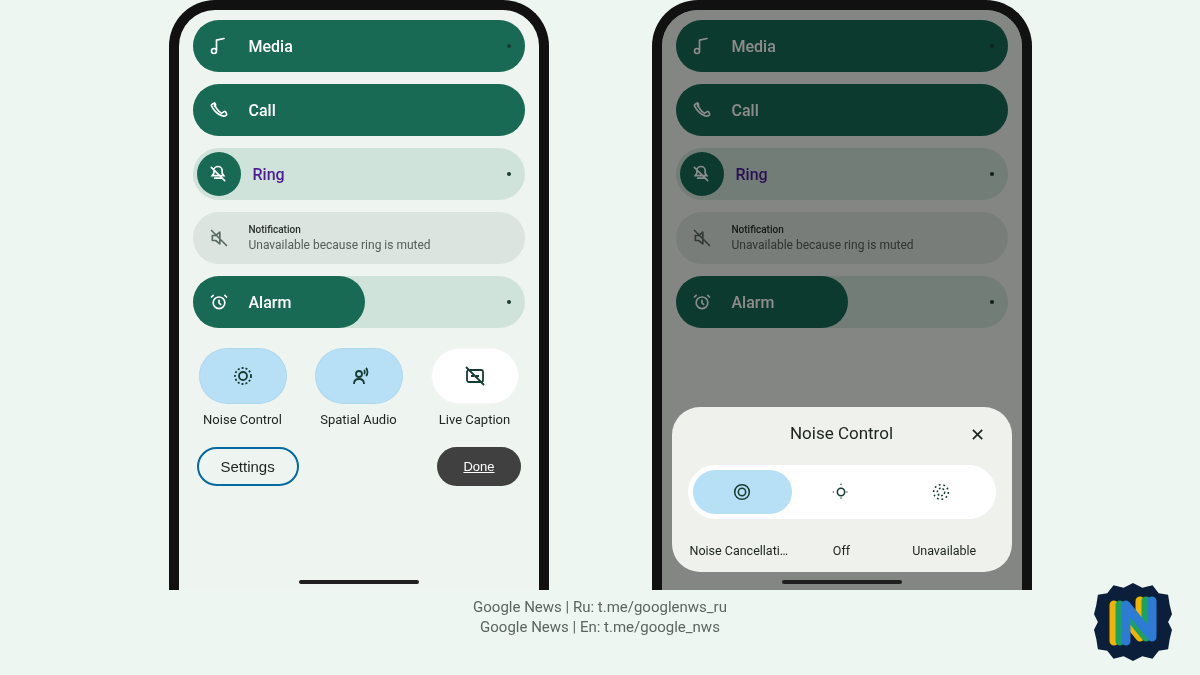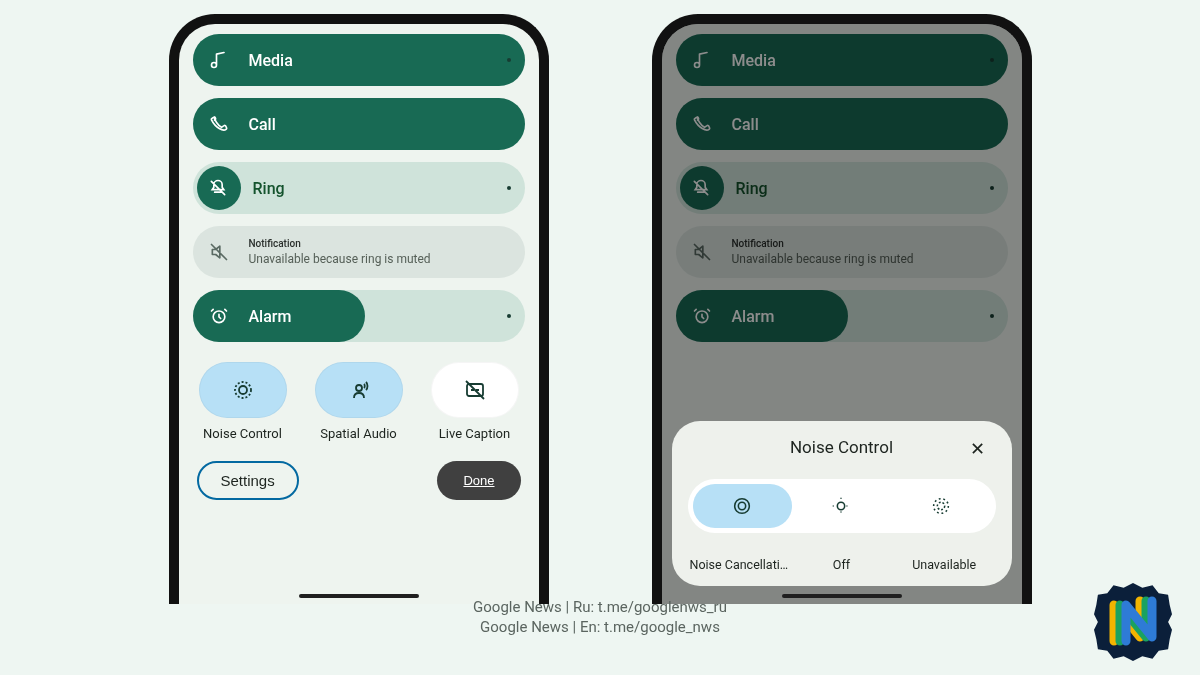--- a/index.html
+++ b/index.html
@@ -6,21 +6,21 @@
   html, body { width: 1200px; height: 675px; overflow: hidden; }
   body {
     background: #eef6f2;
     font-family: "Roboto", "Segoe UI", Arial, sans-serif;
     position: relative;
   }
   .stage {
     width: 1200px; height: 675px; position: relative;
     display: flex; justify-content: center; align-items: flex-start;
   }
-  .phones { display: flex; gap: 103px; padding-top: 14px; }
+  .phones { display: flex; gap: 103px; padding-top: 0; }
 
   .phone {
     width: 380px; height: 590px;
     background: #eef4ef;
     border: 10px solid #111;
     border-bottom: none;
     border-radius: 46px 46px 0 0;
     position: relative;
     overflow: hidden;
   }
@@ -54,21 +54,21 @@
     position: absolute; left: 16px; top: 50%; transform: translateY(-50%);
     color: #fff; display: flex;
   }
   .vol-row.muted .icon { color: #5a6a63; }
   .vol-row.ring .icon { left: 15px; }
   .vol-row .icon svg { width: 20px; height: 20px; }
   .vol-row .label {
     position: absolute; left: 56px; top: 50%; transform: translateY(-50%);
     color: #fff; font-size: 16px; font-weight: 500;
   }
-  .vol-row.ring .label { color: #14532d; left: 60px; }
+  .vol-row.ring .label { color: #4c1d95; left: 60px; }
   .vol-row .dot {
     position: absolute; right: 14px; top: 50%; transform: translateY(-50%);
     width: 4px; height: 4px; border-radius: 50%; background: #173c32;
   }
   .vol-row.muted .labelwrap {
     position: absolute; left: 56px; top: 50%; transform: translateY(-50%);
   }
   .vol-row.muted .label2 { color: #2a2f2c; font-size: 10px; font-weight: 500; position: static; transform:none; }
   .vol-row.muted .sub { color: #566058; font-size: 12px; margin-top: 3px; }
 

